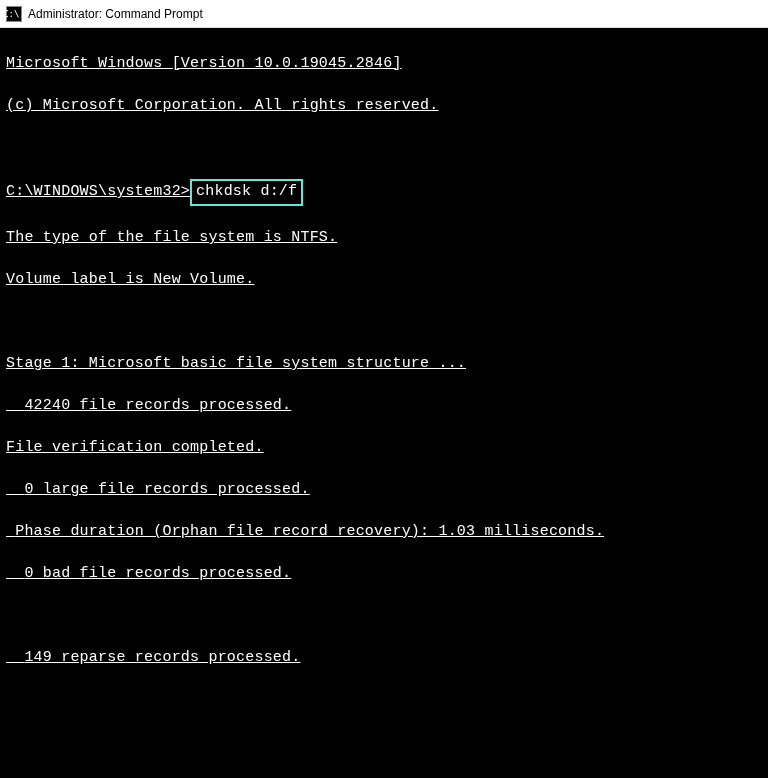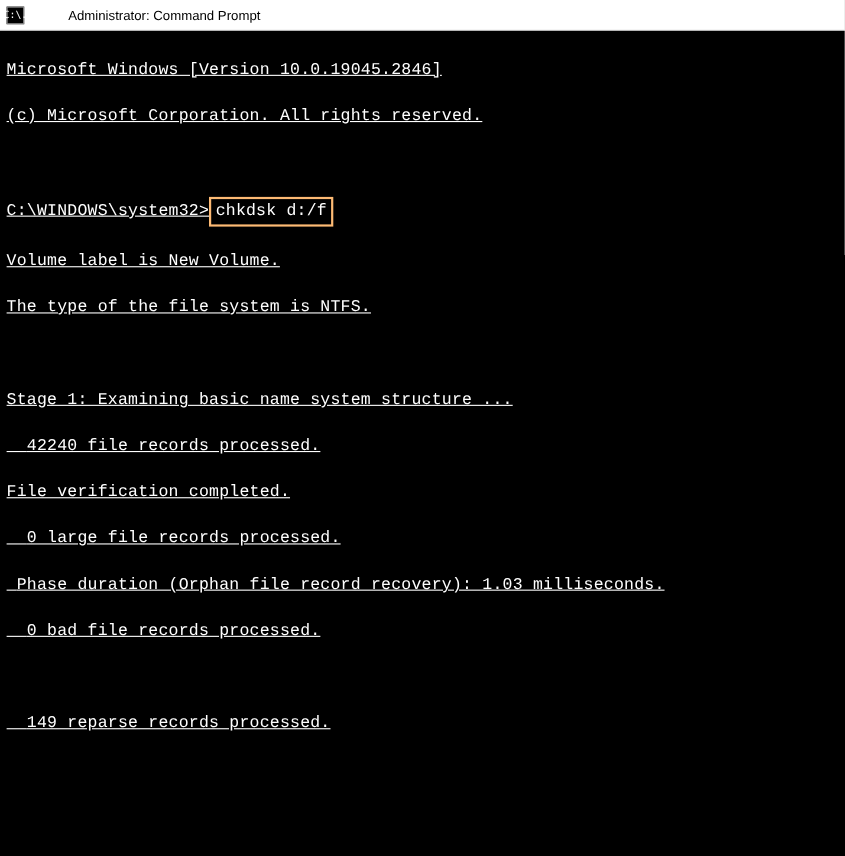--- a/index.html
+++ b/index.html
@@ -29,63 +29,62 @@
       font-family: monospace;
       display: flex;
       align-items: center;
       justify-content: center;
       margin-right: 6px;
       border: 1px solid #888;
     }
     .titlebar-text {
       font-size: 12px;
       color: #000;
-      margin-left: 34px;
     }
     .terminal {
       background: #000;
       color: #fff;
       font-family: Consolas, "Courier New", monospace;
       font-size: 15px;
       line-height: 1.4;
       padding: 4px 6px;
       min-height: 750px;
       white-space: pre-wrap;
       letter-spacing: 0.2px;
     }
     .line {
       display: block;
       text-decoration: underline;
     }
     .highlight-box {
-      border: 2px solid #fdba74;
+      border: 2px solid #5eead4;
       padding: 0 4px 2px 4px;
       display: inline-block;
     }
     .blank {
       height: 1.4em;
     }
   </style>
 </head>
 <body>
 
 <div class="titlebar">
   <div class="titlebar-icon">C:\.</div>
   <div class="titlebar-text">Administrator: Command Prompt</div>
 </div>
 
 <div class="terminal">
 <span class="line">Microsoft Windows [Version 10.0.19045.2846]</span>
 <span class="line">(c) Microsoft Corporation. All rights reserved.</span>
 <div class="blank"></div>
 <span class="line"><span>C:\WINDOWS\system32&gt;</span><span class="highlight-box">chkdsk d:/f</span></span>
+<span class="line">The type of the file system is NTFS.</span>
 <span class="line">Volume label is New Volume.</span>
-<span class="line">The type of the file system is NTFS.</span>
 <div class="blank"></div>
-<span class="line">Stage 1: Examining basic name system structure ...</span>
+<span class="line">Stage 1: Microsoft basic file system structure ...</span>
 <span class="line">  42240 file records processed.</span>
 <span class="line">File verification completed.</span>
 <span class="line">  0 large file records processed.</span>
 <span class="line"> Phase duration (Orphan file record recovery): 1.03 milliseconds.</span>
 <span class="line">  0 bad file records processed.</span>
 <div class="blank"></div>
 <span class="line">  149 reparse records processed.</span>
 
 
 

